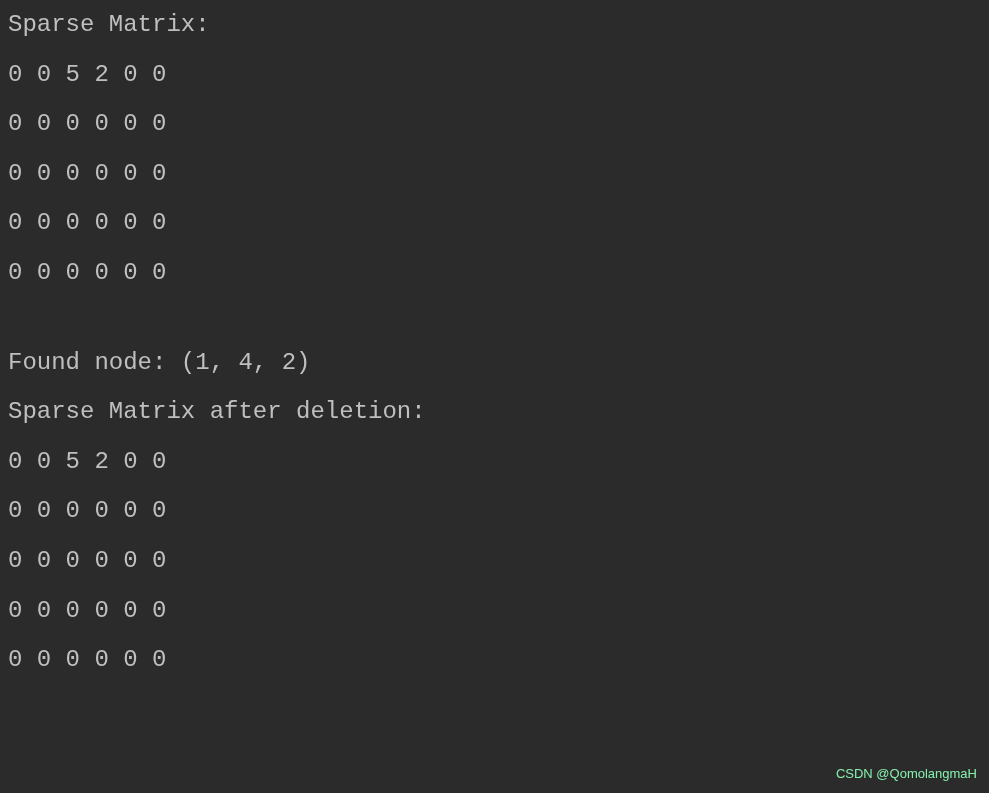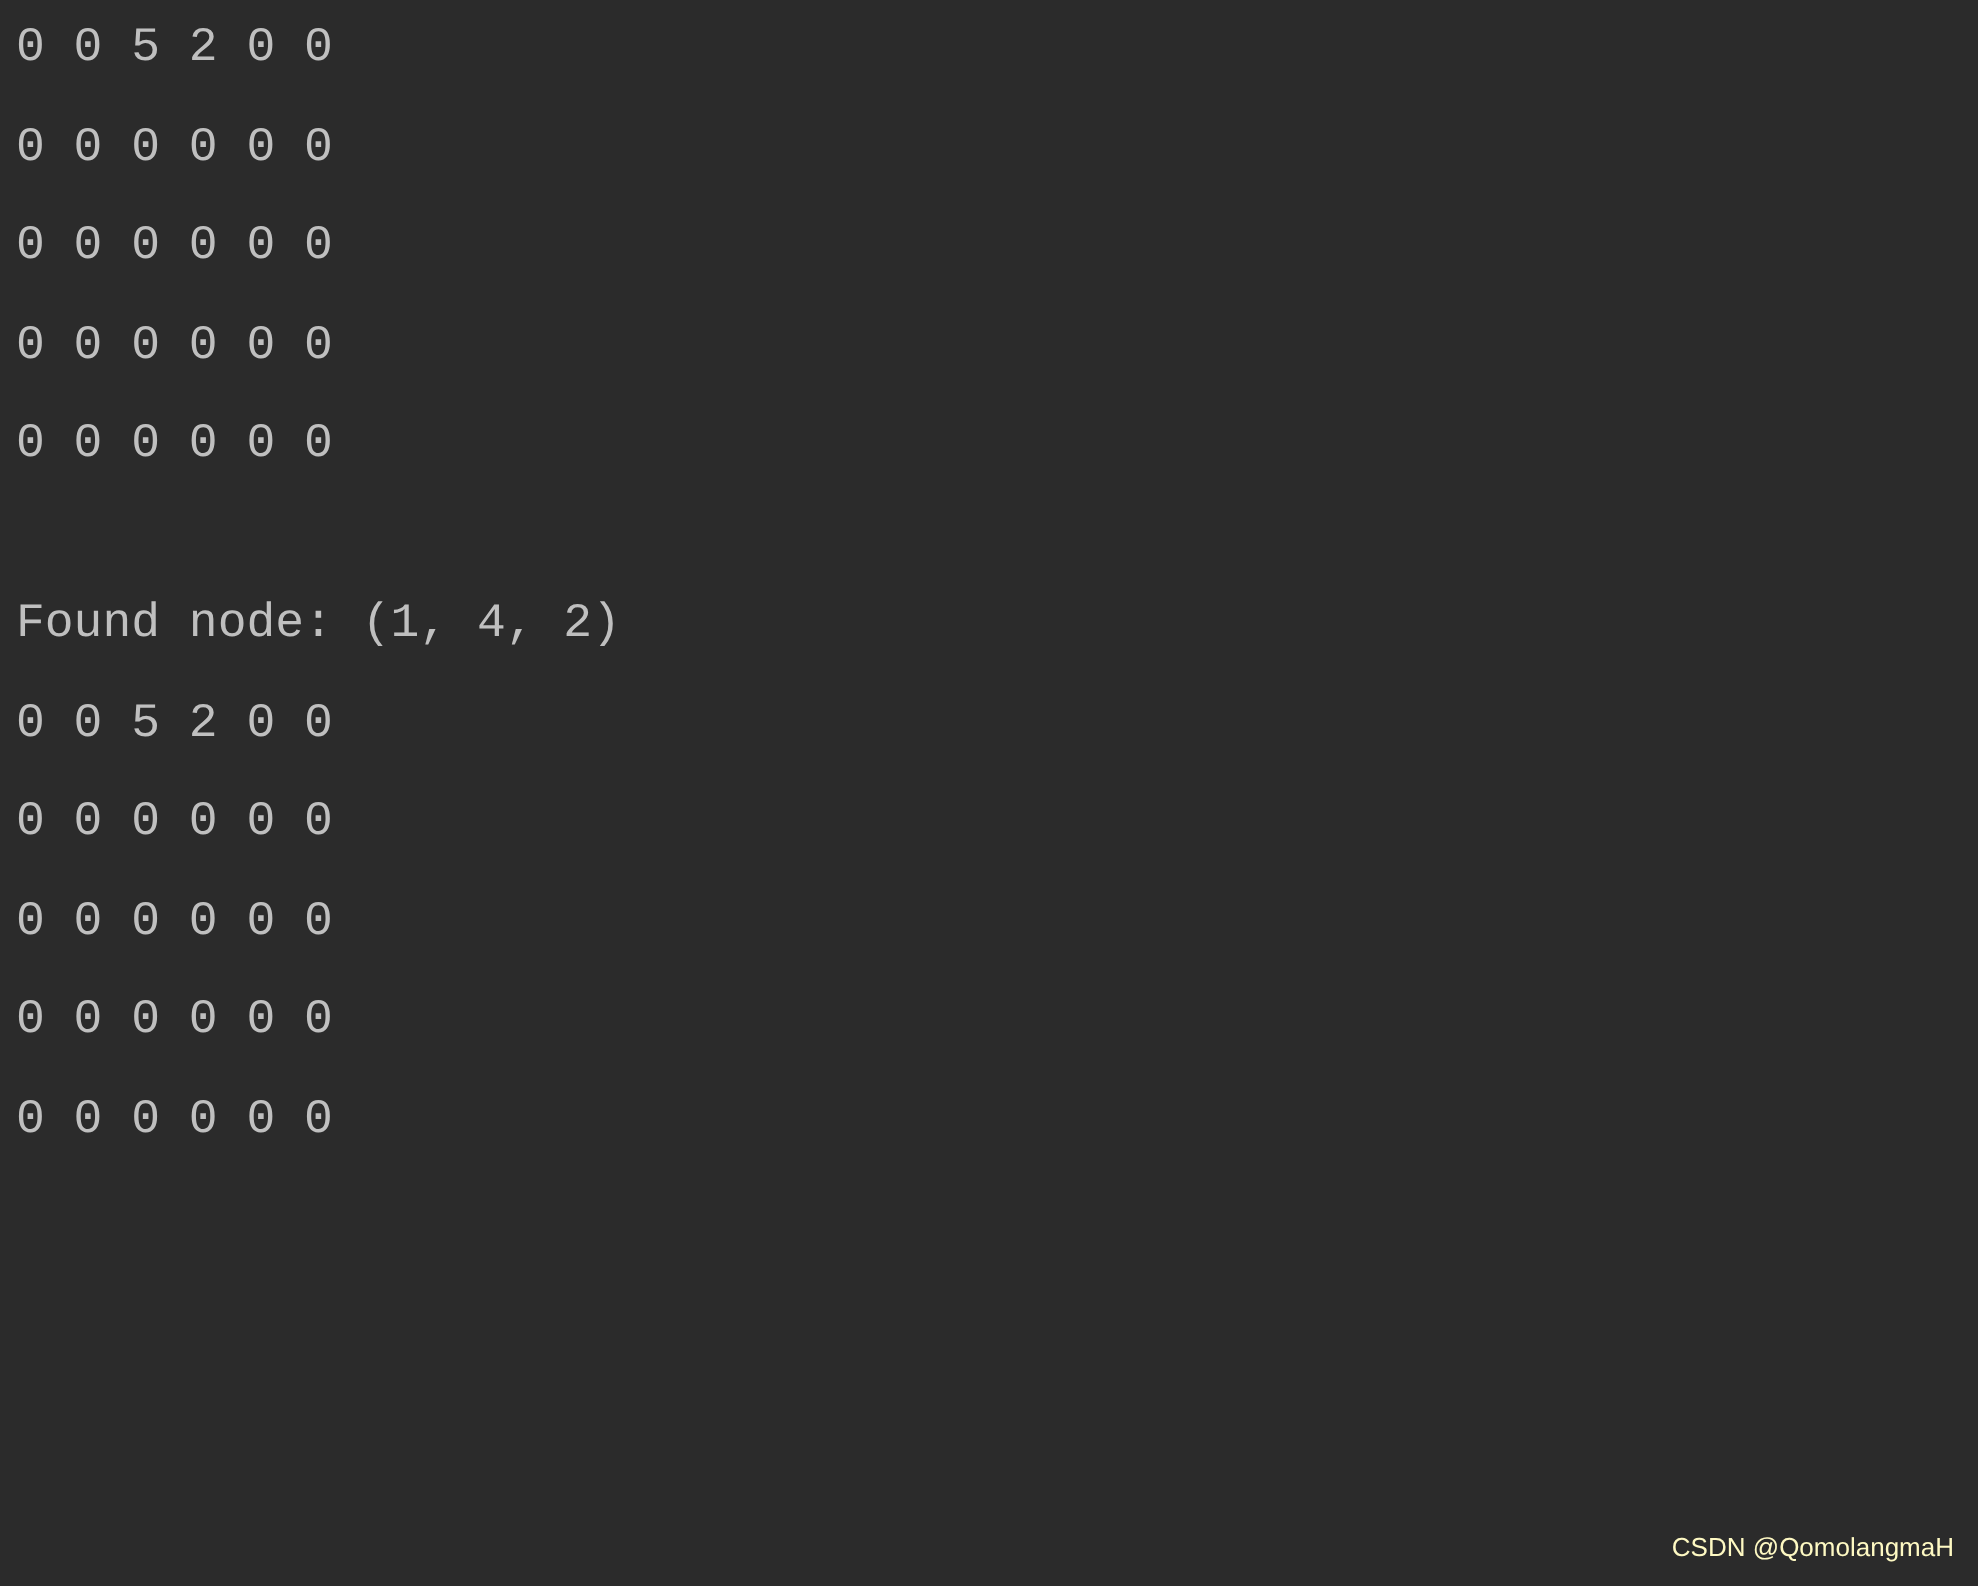--- a/index.html
+++ b/index.html
@@ -23,36 +23,38 @@
       white-space: pre;
     }
     .blank-line {
       height: 40px;
     }
     .watermark {
       position: absolute;
       bottom: 10px;
       right: 12px;
       font-size: 13px;
-      color: #fef9c3;
+      color: #86efac;
       font-family: Arial, sans-serif;
       margin-top: 44px;
     }
   </style>
 </head>
 <body>
 
 <div class="terminal">
+  <div class="output-line">Sparse Matrix:</div>
   <div class="output-line">0 0 5 2 0 0</div>
   <div class="output-line">0 0 0 0 0 0</div>
   <div class="output-line">0 0 0 0 0 0</div>
   <div class="output-line">0 0 0 0 0 0</div>
   <div class="output-line">0 0 0 0 0 0</div>
   <div class="blank-line"></div>
   <div class="output-line">Found node: (1, 4, 2)</div>
+  <div class="output-line">Sparse Matrix after deletion:</div>
   <div class="output-line">0 0 5 2 0 0</div>
   <div class="output-line">0 0 0 0 0 0</div>
   <div class="output-line">0 0 0 0 0 0</div>
   <div class="output-line">0 0 0 0 0 0</div>
   <div class="output-line">0 0 0 0 0 0</div>
 </div>
 
 <div class="watermark">CSDN @QomolangmaH</div>
 
 </body></html>

